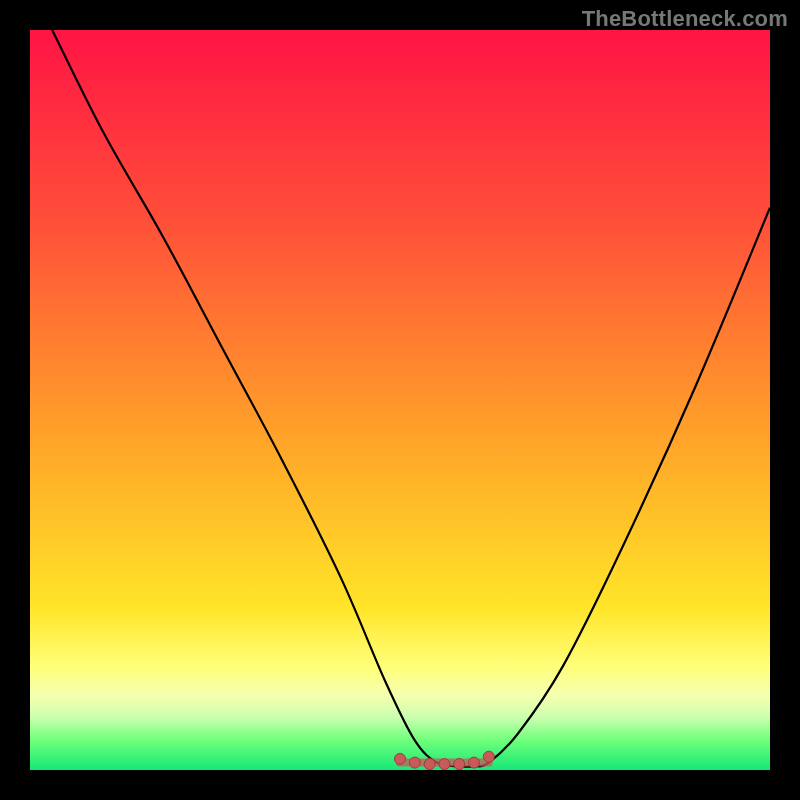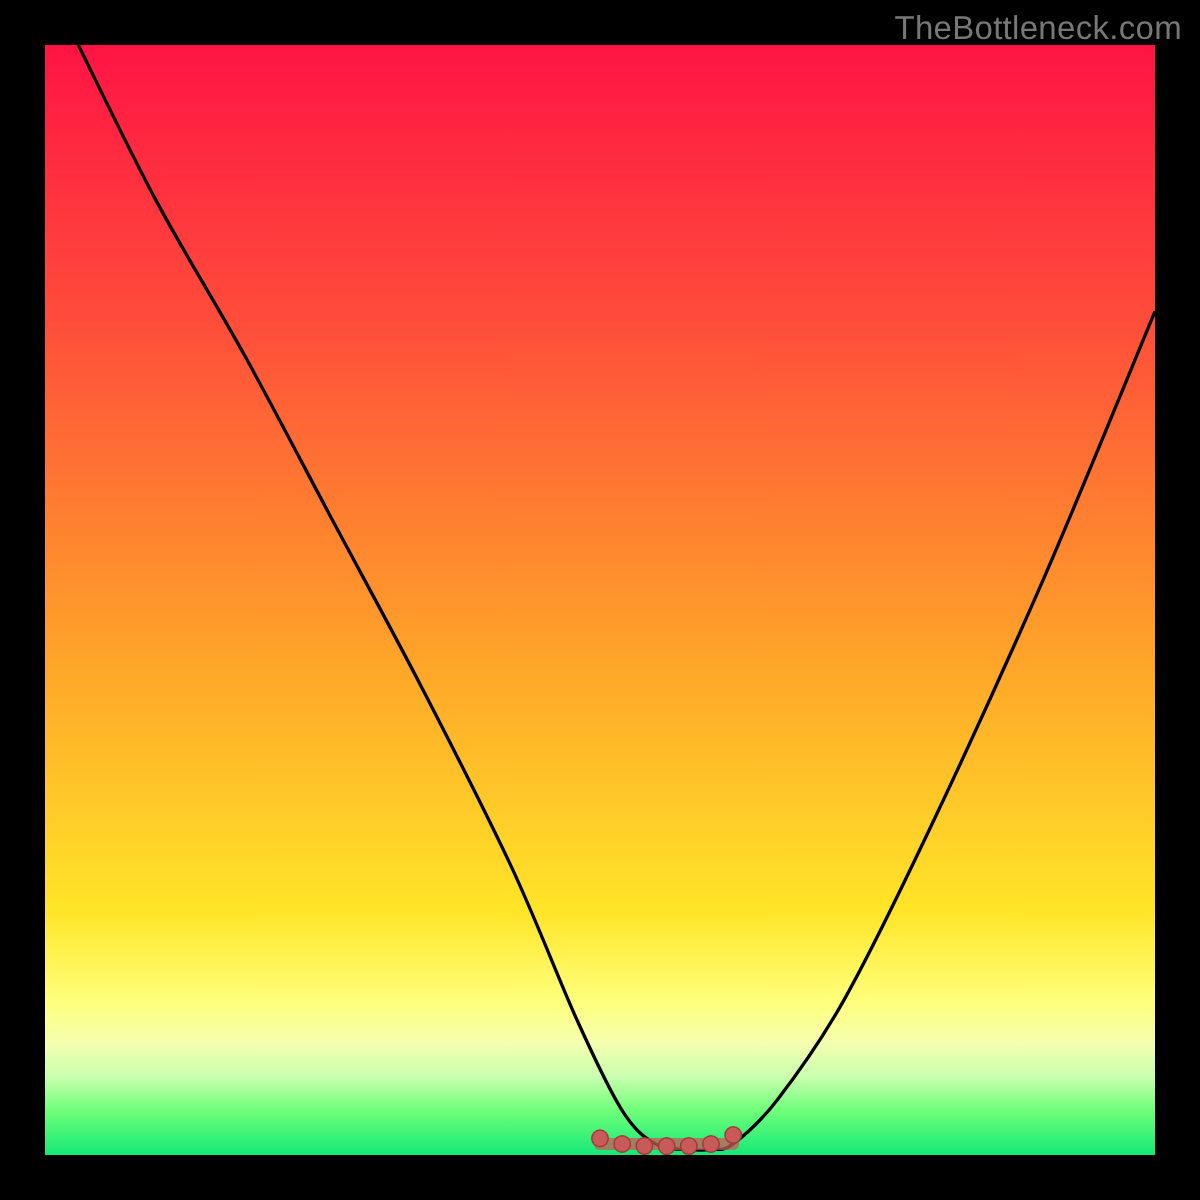--- a/index.html
+++ b/index.html
@@ -35,21 +35,21 @@
       #6fff7a 96%,
       #15e877 100%
     );
   }
   .watermark {
     position: absolute;
     top: 6px;
     right: 12px;
     color: #777;
     font-size: 22px;
-    font-weight: 400;
+    font-weight: 700;
     letter-spacing: 0.2px;
     user-select: none;
   }
   svg.curve {
     position: absolute;
     left: 0;
     top: 0;
     width: 740px;
     height: 740px;
     overflow: visible;

